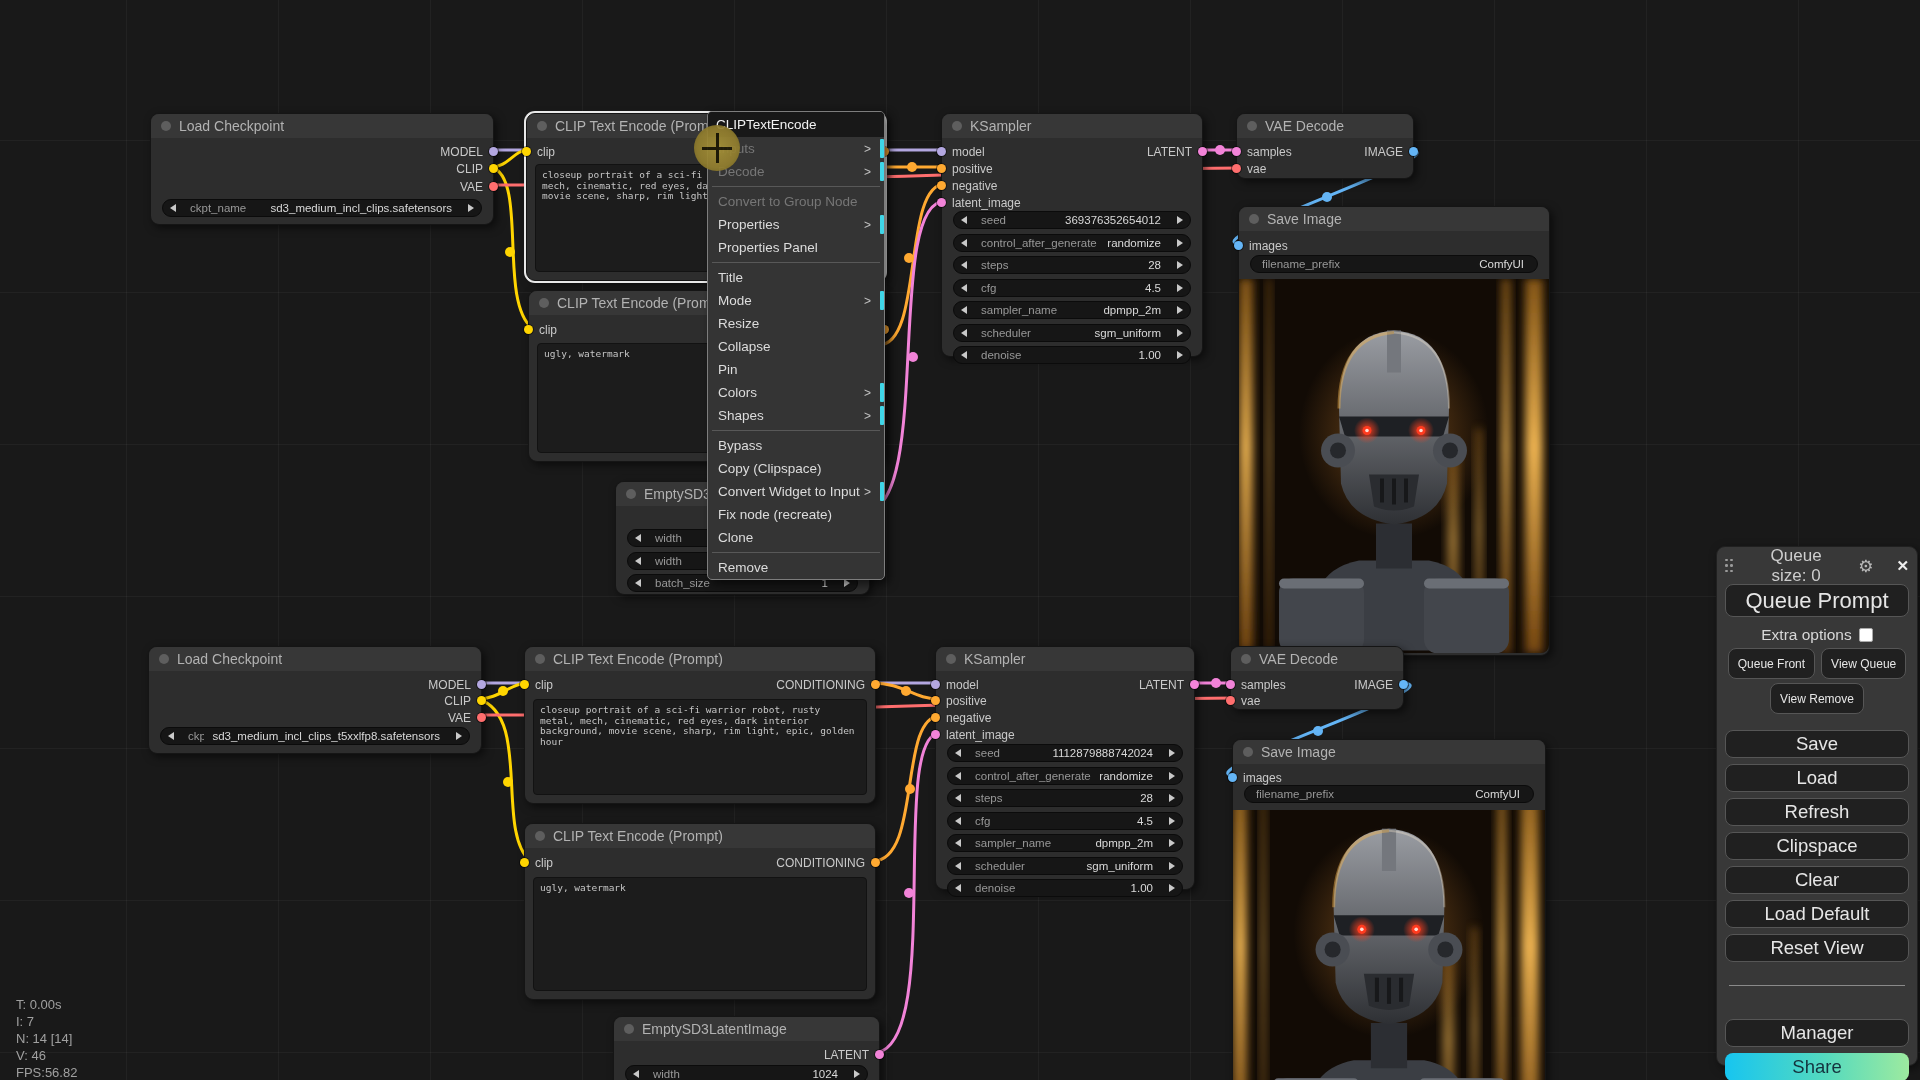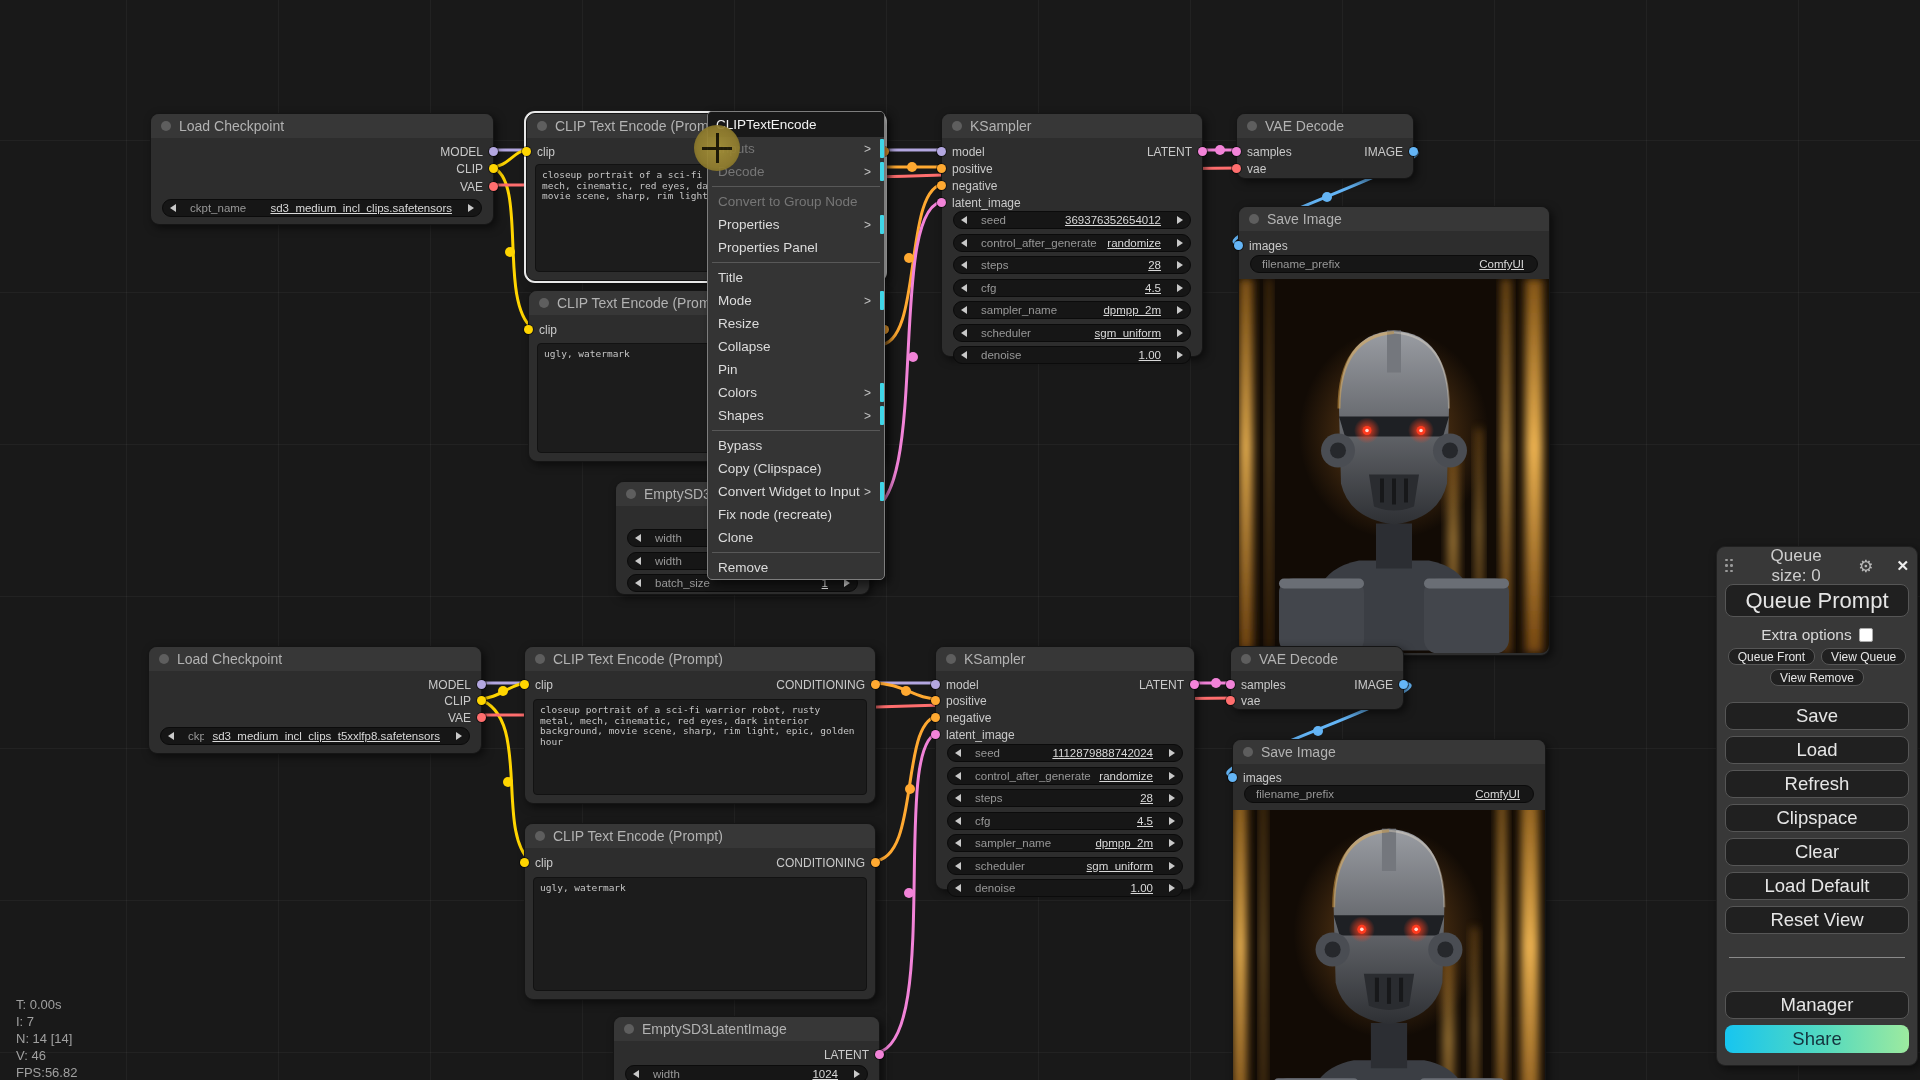--- a/index.html
+++ b/index.html
@@ -21,21 +21,21 @@
   .prow{position:absolute;height:15px;display:flex;align-items:center;gap:6px;font-size:12px;color:#c9c9c9;white-space:nowrap;}
   .pin{left:-5px;}
   .pout{right:-5px;}
   .pdot{width:9px;height:9px;border-radius:50%;flex:0 0 auto;box-shadow:0 0 0 1px rgba(0,0,0,.45);}
   .c-model{background:#b3a7e0;} .c-clip{background:#ffd500;} .c-vae{background:#ff6e6e;}
   .c-cond{background:#ffa931;} .c-latent{background:#f283d8;} .c-image{background:#64b5f6;}
   .wstack{position:absolute;left:11px;right:11px;display:flex;flex-direction:column;gap:4.5px;}
   .widget{height:16px;background:#161616;border:1px solid #0b0b0b;border-radius:9px;
     display:flex;align-items:center;padding:0 7px;font-size:11.5px;gap:8px;}
   .wname{color:#989898;margin-left:6px;overflow:hidden;white-space:nowrap;}
-  .wval{color:#d9d9d9;margin-left:auto;margin-right:6px;white-space:nowrap;text-decoration:underline;}
+  .wval{color:#d9d9d9;margin-left:auto;margin-right:6px;white-space:nowrap;}
   .arrL{width:0;height:0;border-top:4px solid transparent;border-bottom:4px solid transparent;border-right:6px solid #c9c9c9;flex:0 0 auto;}
   .arrR{width:0;height:0;border-top:4px solid transparent;border-bottom:4px solid transparent;border-left:6px solid #c9c9c9;flex:0 0 auto;margin-left:2px;}
   .widget.noarr .wname{margin-left:4px;}
   .tw{position:absolute;left:8px;right:8px;background:#1c1c1c;border:1px solid #121212;border-radius:4px;
     font-family:"DejaVu Sans Mono",monospace;font-size:9.5px;line-height:10.5px;color:#c6c6c6;
     padding:5px 6px;white-space:pre-wrap;overflow:hidden;}
   .imgbox{position:absolute;left:0;right:0;overflow:hidden;border-radius:0 0 8px 8px;}
   .imgbox svg{display:block;width:100%;height:100%;}
   
   .cmenu{position:absolute;left:707px;top:111px;width:176px;z-index:5;background:#343434;
@@ -56,21 +56,21 @@
   .qgrip i{position:absolute;width:2.5px;height:2.5px;border-radius:50%;background:#9a9a9a;}
   .qtitle{flex:1;text-align:center;font-size:17px;color:#cdcdcd;}
   .qgear{font-size:17px;color:#b8b8b8;cursor:pointer;}
   .qclose{font-size:15px;color:#efefef;font-weight:bold;cursor:pointer;margin-left:2px;}
   .qbtn{display:flex;align-items:center;justify-content:center;background:#202020;border:1px solid #565656;
     border-radius:8px;color:#e6e6e6;cursor:pointer;box-sizing:border-box;}
   .qprompt{height:33px;font-size:22px;margin-top:7px;}
   .qextra{display:flex;align-items:center;justify-content:center;gap:7px;font-size:15.5px;color:#d7d7d7;margin:9px 0 4px 0;}
   .qcheck{width:12px;height:12px;background:#fff;border:1px solid #aaa;border-radius:2px;}
   .qsmallrow{display:flex;gap:6px;justify-content:center;margin-bottom:4px;}
-  .qsmall{height:17px;font-size:12px;border-radius:8px;padding:0 9px;}
+  .qsmall{height:31px;font-size:12px;border-radius:8px;padding:0 9px;}
   .qmain{height:28px;font-size:18.5px;margin-bottom:6px;}
   .qsep{border-top:1px solid #8a8a8a;margin:23px 4px 33px 4px;}
   
   .stats{position:absolute;left:16px;top:996px;z-index:4;font-size:13px;line-height:17px;color:#a0a0a0;}
   .cursor{position:absolute;left:694px;top:125px;width:46px;height:46px;z-index:7;border-radius:50%;
     background:radial-gradient(circle,#a89338 0%,#94802f 60%,#6f601f 100%);opacity:.92;}
   .cursor::before,.cursor::after{content:"";position:absolute;background:#1d1804;}
   .cursor::before{left:8px;right:8px;top:21.5px;height:3px;}
   .cursor::after{top:8px;bottom:8px;left:21.5px;width:3px;}
 </style>

